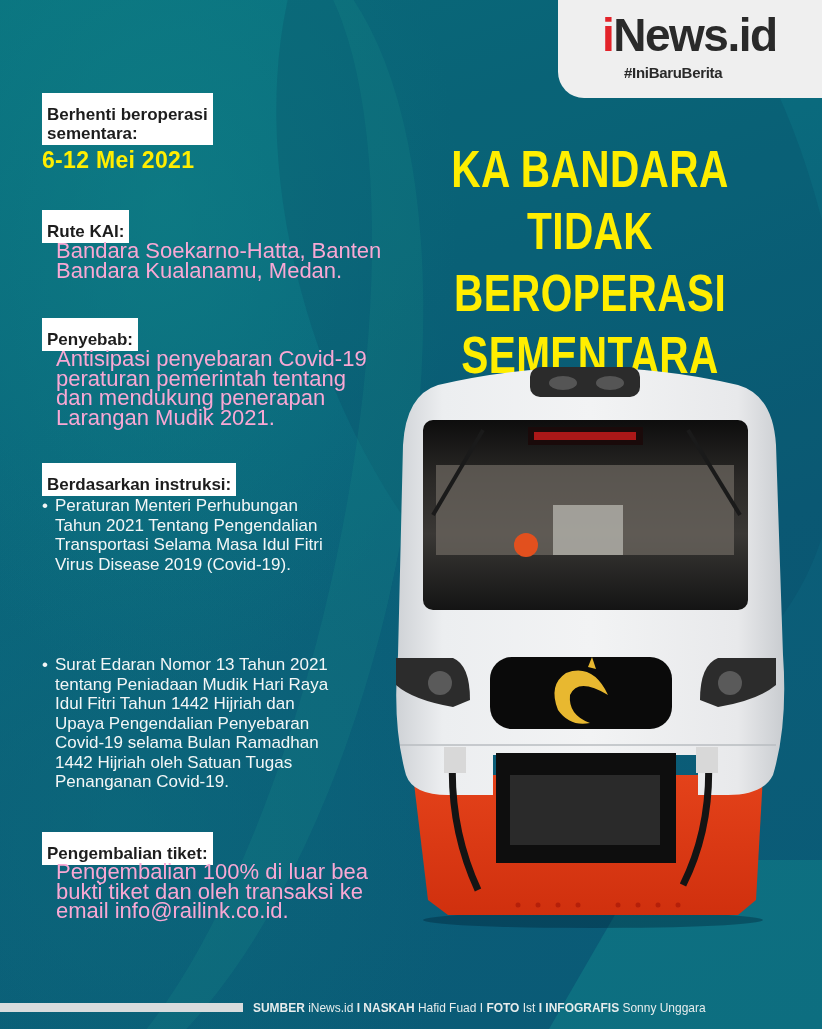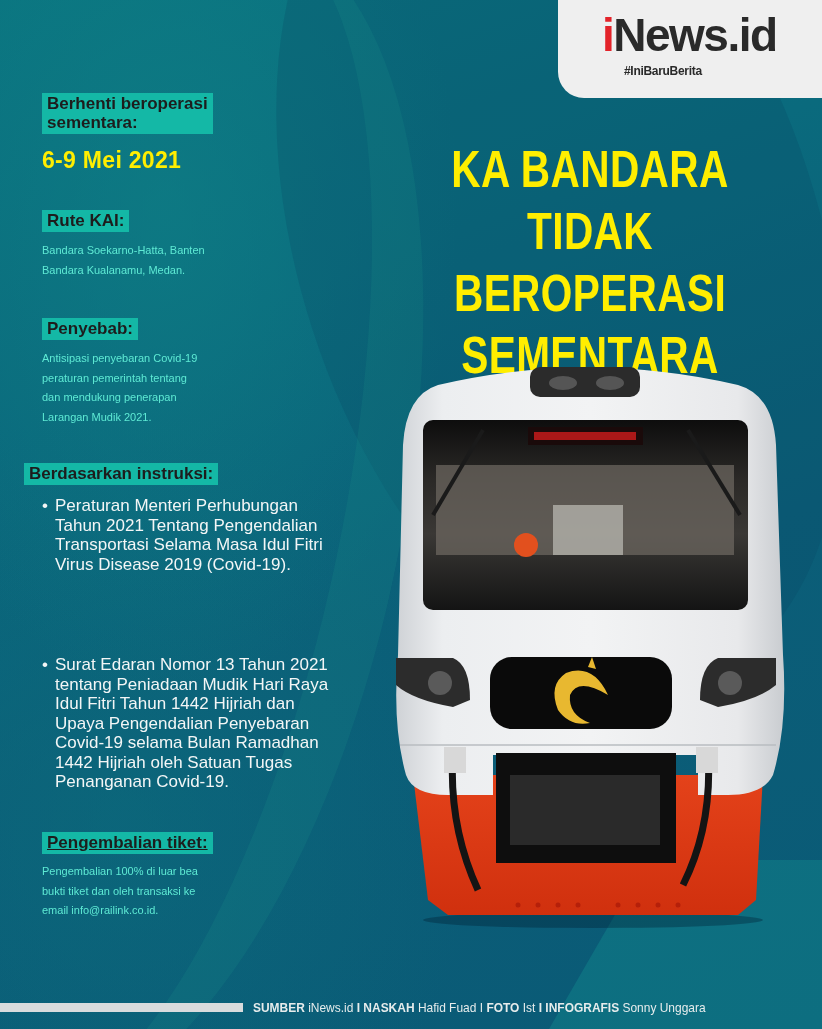--- a/index.html
+++ b/index.html
@@ -42,40 +42,40 @@
   }
   .logo-main {
     position: absolute; left: 44px; top: 12px;
     font-family: "Liberation Sans", sans-serif;
     font-weight: 700; font-size: 46px; letter-spacing: -1.5px;
     color: #2a2a2a; line-height: 1;
   }
   .logo-main .i-red { color: #e3232a; }
   .logo-tag {
     position: absolute; left: 66px; top: 64px;
-    font-weight: 700; font-size: 12px; color: #2a2a2a; letter-spacing: -0.3px;
+    font-weight: 700; font-size: 15px; color: #2a2a2a; letter-spacing: -0.3px;
   }
 
   
   .label {
     position: absolute;
-    background: #14b8a6;
+    background: #ffffff;
     color: #1d1d1d;
     font-weight: 700;
     font-size: 17px;
     line-height: 19px;
-    padding: 1px 5px 2px 5px;
+    padding: 12px 5px 2px 5px;
   }
   .date {
     position: absolute; left: 42px; top: 147px;
     color: #ffee00; font-weight: 700; font-size: 23px; letter-spacing: 0.3px;
   }
   .body-text {
-    position: absolute; left: 42px;
-    color: #5eead4; font-size: 11px; line-height: 19.5px;
+    position: absolute; left: 56px;
+    color: #f9a8d4; font-size: 22px; line-height: 19.5px;
   }
   .bullet {
     position: absolute; left: 42px;
     color: #f3f6f6; font-size: 17px; line-height: 19.5px;
     padding-left: 13px;
   }
   .bullet-dot {
     position: absolute; left: 0; top: 0;
   }
 
@@ -118,56 +118,56 @@
 
 <div class="logo-box">
   <div class="logo-main"><span class="i-red">i</span><span>News.id</span></div>
   <div class="logo-tag">#IniBaruBerita</div>
 </div>
 
 <div class="label" style="left:42px; top:93px;">
   <div>Berhenti beroperasi</div>
   <div>sementara:</div>
 </div>
-<div class="date">6-9 Mei 2021</div>
+<div class="date">6-12 Mei 2021</div>
 
 <div class="label" style="left:42px; top:210px;">Rute KAI:</div>
 <div class="body-text" style="top:241px;">
   <div>Bandara Soekarno-Hatta, Banten</div>
   <div>Bandara Kualanamu, Medan.</div>
 </div>
 
 <div class="label" style="left:42px; top:318px;">Penyebab:</div>
 <div class="body-text" style="top:349px;">
   <div>Antisipasi penyebaran Covid-19</div>
   <div>peraturan pemerintah tentang</div>
   <div>dan mendukung penerapan</div>
   <div>Larangan Mudik 2021.</div>
 </div>
 
-<div class="label" style="left:24px; top:463px;">Berdasarkan instruksi:</div>
+<div class="label" style="left:42px; top:463px;">Berdasarkan instruksi:</div>
 <div class="bullet" style="top:496px;">
   <span class="bullet-dot">•</span>
   <div>Peraturan Menteri Perhubungan</div>
   <div>Tahun 2021 Tentang Pengendalian</div>
   <div>Transportasi Selama Masa Idul Fitri</div>
   <div>Virus Disease 2019 (Covid-19).</div>
 </div>
 <div class="bullet" style="top:655px;">
   <span class="bullet-dot">•</span>
   <div>Surat Edaran Nomor 13 Tahun 2021</div>
   <div>tentang Peniadaan Mudik Hari Raya</div>
   <div>Idul Fitri Tahun 1442 Hijriah dan</div>
   <div>Upaya Pengendalian Penyebaran</div>
   <div>Covid-19 selama Bulan Ramadhan</div>
   <div>1442 Hijriah oleh Satuan Tugas</div>
   <div>Penanganan Covid-19.</div>
 </div>
 
-<div class="label" style="left:42px; top:832px;text-decoration:underline;">Pengembalian tiket:</div>
+<div class="label" style="left:42px; top:832px;">Pengembalian tiket:</div>
 <div class="body-text" style="top:862px;">
   <div>Pengembalian 100% di luar bea</div>
   <div>bukti tiket dan oleh transaksi ke</div>
   <div>email info@railink.co.id.</div>
 </div>
 
 <div class="title">
   <div>KA BANDARA</div>
   <div>TIDAK BEROPERASI</div>
   <div>SEMENTARA</div>

